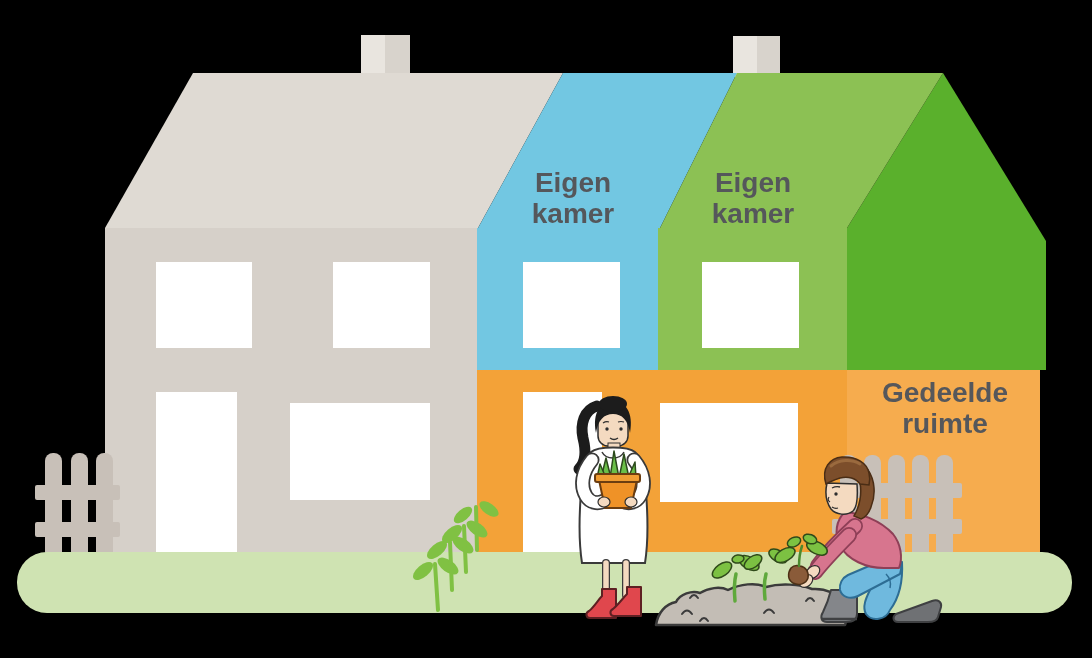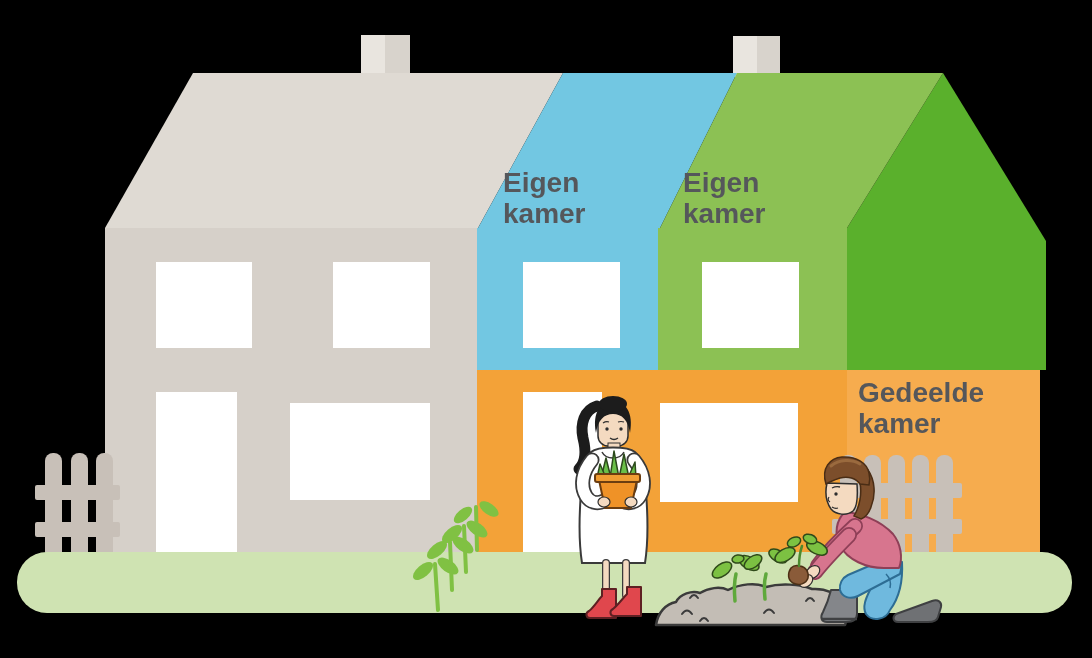--- a/index.html
+++ b/index.html
@@ -11,21 +11,21 @@
     font-family:"Liberation Sans", sans-serif;
   }
   .scene-svg{position:absolute;left:0;top:0;}
   .label{
     position:absolute;
     font-family:"Liberation Sans", sans-serif;
     font-size:28px;
     line-height:31px;
     font-weight:600;
     color:#55575B;
-    text-align:left;
+    text-align:center;
     pointer-events:none;
   }
   .label-blue-room{left:503px;top:167px;width:140px;}
   .label-green-room{left:683px;top:167px;width:140px;}
   .label-shared{left:858px;top:377px;width:174px;}
 </style>
 </head>
 <body>
 
 <div class="stage">
@@ -208,15 +208,15 @@
         <circle cx="836" cy="494" r="1.7" fill="#2E2E2E"></circle>
         <path d="M832,488 q4,-2 8,-1" fill="none" stroke="#2E2E2E" stroke-width="1.3"></path>
         <path d="M829,497 q-2,3 1,5" fill="none" stroke="#2E2E2E" stroke-width="1.2"></path>
         <path d="M832,507 q3,2 6,1" fill="none" stroke="#2E2E2E" stroke-width="1.2"></path>
       </g>
     </g>
   </svg>
 
   <div class="label label-blue-room">Eigen kamer</div>
   <div class="label label-green-room">Eigen kamer</div>
-  <div class="label label-shared">Gedeelde kamer</div>
+  <div class="label label-shared">Gedeelde ruimte</div>
 
 </div>
 
 </body></html>

